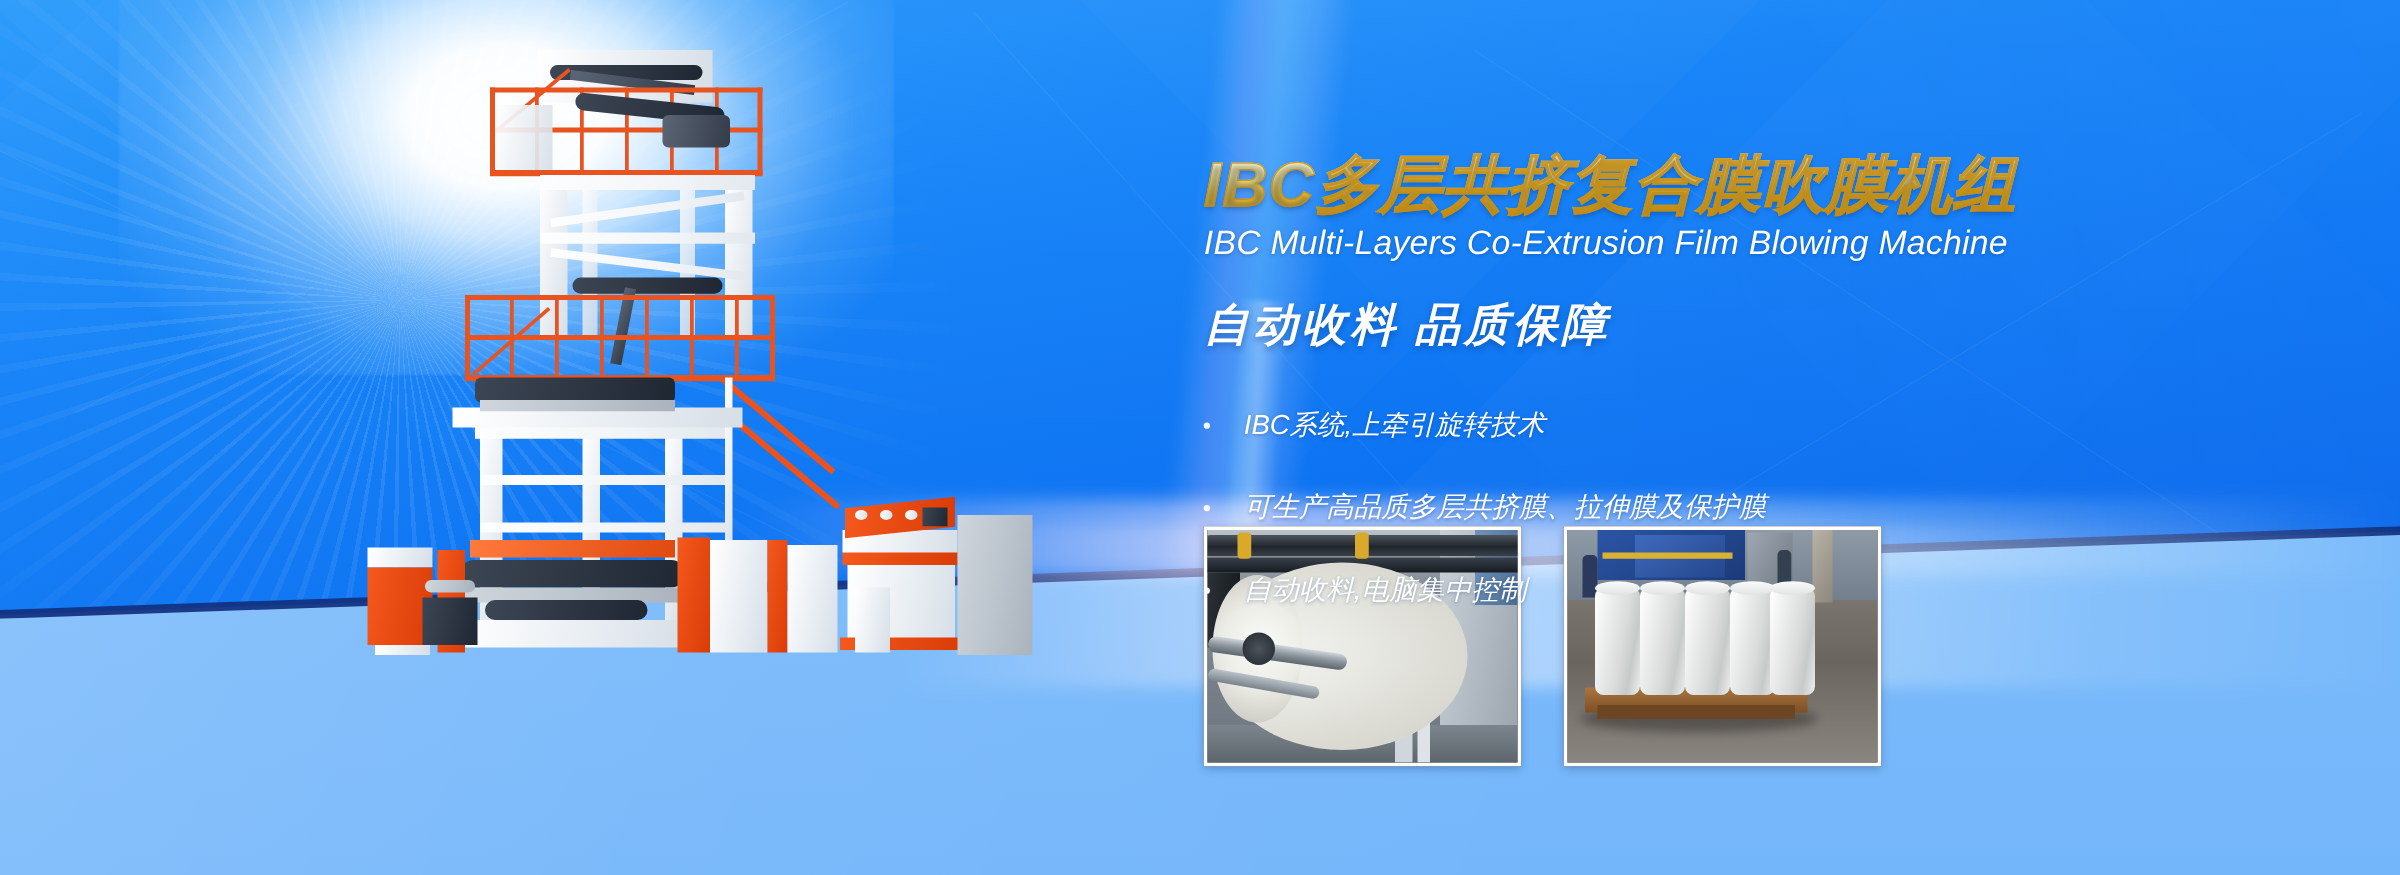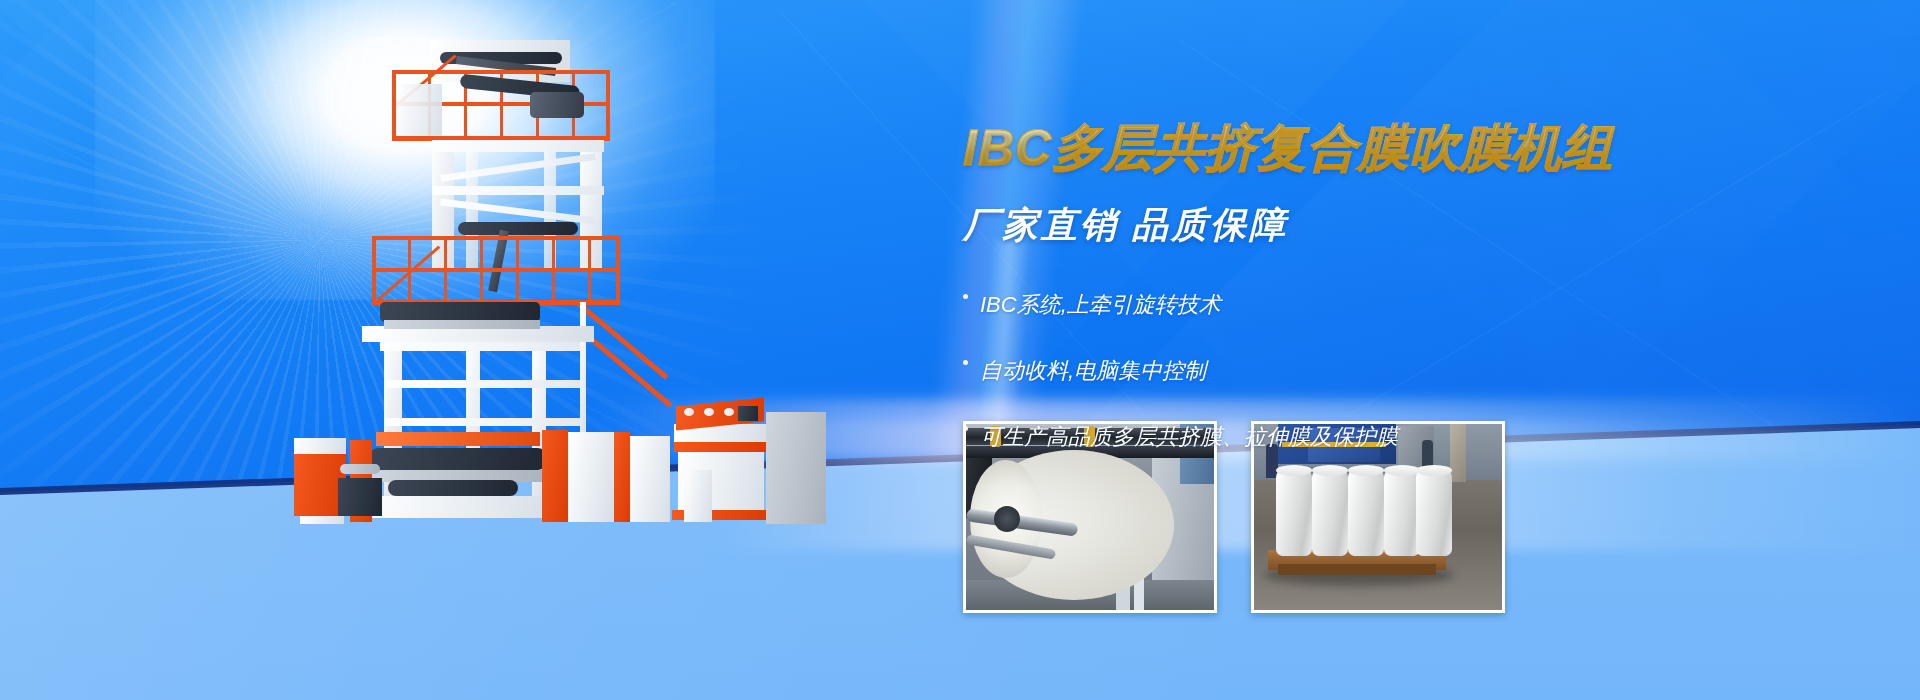--- a/index.html
+++ b/index.html
@@ -204,21 +204,21 @@
     font-size:27px;line-height:1.15;color:#ffffff;font-weight:400;letter-spacing:.2px;
     text-shadow:0 1px 3px rgba(10,45,110,.35);white-space:nowrap;
   }
   .slogan{
     margin-top:26px;
     font-size:36px;font-weight:700;color:#ffffff;letter-spacing:3px;
     text-shadow:0 2px 5px rgba(10,45,110,.40);white-space:nowrap;
   }
   .bullets{margin-top:22px;}
   .bullet{
-    display:flex;align-items:flex-start;gap:12px;
+    display:flex;align-items:center;gap:27px;
     font-size:22px;line-height:1.0;color:#ffffff;font-weight:500;
     margin-bottom:19px;text-shadow:0 1px 3px rgba(10,45,110,.35);
     white-space:nowrap;
     margin-top:44px;
   }
   .bdot{width:5px;height:5px;border-radius:50%;background:#ffffff;flex:none;opacity:.95;}
 </style>
 </head>
 <body>
 
@@ -382,30 +382,31 @@
       <div class="pp p2-rolltop" style="left:22px;top:41px;width:36px;"></div>
       <div class="pp p2-rolltop" style="left:58px;top:41px;width:36px;"></div>
       <div class="pp p2-rolltop" style="left:94px;top:41px;width:36px;"></div>
       <div class="pp p2-rolltop" style="left:130px;top:41px;width:36px;"></div>
       <div class="pp p2-rolltop" style="left:162px;top:41px;width:36px;"></div>
     </div>
   </div>
 
   <div class="text-col">
     <div class="title-cn">IBC多层共挤复合膜吹膜机组</div>
-    <div class="slogan">厂家直销   品质保障</div>
+    <div class="title-en">IBC Multi-Layers Co-Extrusion Film Blowing Machine</div>
+    <div class="slogan">自动收料   品质保障</div>
     <div class="bullets">
       <div class="bullet">
         <span class="bdot"></span>
         <span>IBC系统,上牵引旋转技术</span>
       </div>
       <div class="bullet">
         <span class="bdot"></span>
-        <span>自动收料,电脑集中控制</span>
+        <span>可生产高品质多层共挤膜、拉伸膜及保护膜</span>
       </div>
       <div class="bullet">
         <span class="bdot"></span>
-        <span>可生产高品质多层共挤膜、拉伸膜及保护膜</span>
+        <span>自动收料,电脑集中控制</span>
       </div>
     </div>
   </div>
 
 </div>
 
 </body></html>

